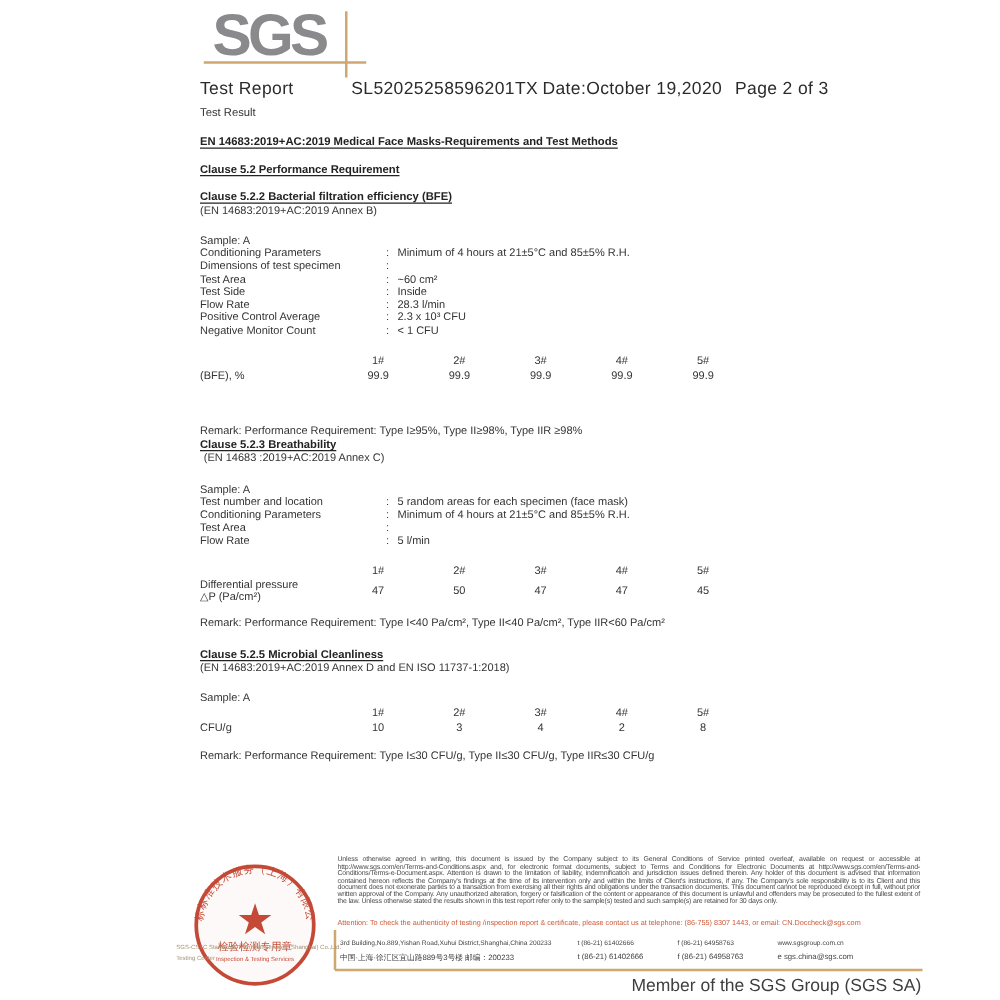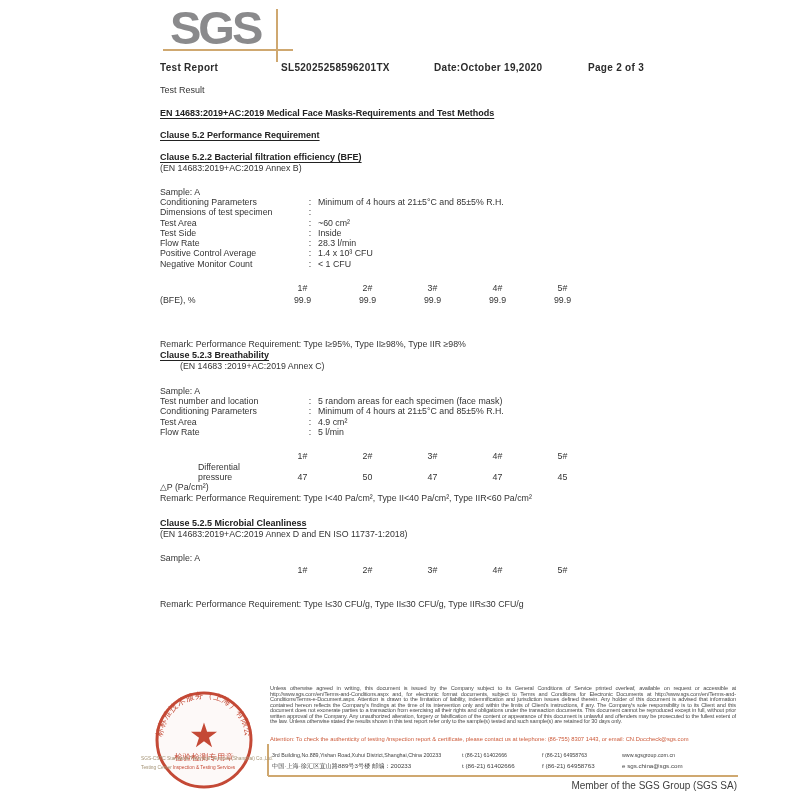--- a/index.html
+++ b/index.html
@@ -8,21 +8,21 @@
     position:relative; width:800px; height:800px; background:#ffffff;
     font-family:"Liberation Sans", sans-serif; color:#2e2e2e; overflow:hidden;
   }
   
   .logo {
     position:absolute; left:170px; top:4px; font-size:47px; font-weight:bold;
     color:#8a8a8c; letter-spacing:-3px; line-height:1;
   }
   .logo-hline { position:absolute; left:163px; top:49px; width:130px; height:2px; background:#cfa870; }
   .logo-vline { position:absolute; left:276px; top:9px; width:2px; height:53px; background:#cfa870; }
-  .hdr { position:absolute; top:62px; font-size:10px; font-weight:bold; color:#2b2b2b; letter-spacing:.3px; white-space:nowrap; }
+  .hdr { position:absolute; top:62px; font-size:14px; font-weight:normal; color:#2b2b2b; letter-spacing:.3px; white-space:nowrap; }
   .hdr-title { left:160px; }
   .hdr-code  { left:281px; }
   .hdr-date  { left:434px; }
   .hdr-page  { left:588px; }
 
   .line { position:absolute; left:160px; white-space:nowrap; font-size:8.8px; color:#343434; }
   .bold-u { font-weight:bold; text-decoration:underline; text-underline-offset:1.5px; font-size:9px; color:#222; }
 
   
   .params { position:absolute; left:160px; width:490px; font-size:8.8px; color:#343434; }
@@ -54,21 +54,21 @@
   .addr-vline { position:absolute; left:267px; top:744px; width:1.5px; height:32px; background:#cfa870; }
   .addr-hline { position:absolute; left:268px; top:775px; width:470px; height:1.5px; background:#cfa870; }
   .addr-row { position:absolute; left:272px; width:464px; display:flex; color:#3f3f3f; white-space:nowrap; }
   .addr-row1 { top:752px; font-size:5.3px; }
   .addr-row2 { top:762px; font-size:6.2px; }
   .a-addr { width:190px; overflow:hidden; }
   .a-tel { width:80px; }
   .a-fax { width:80px; }
   .a-web { flex:1; }
   .member { position:absolute; left:450px; top:780px; width:287px; text-align:right;
-            font-size:10px; color:#3e3e3e; }
+            font-size:14px; color:#3e3e3e; }
 </style>
 </head>
 <body>
 
 <div class="page">
 
   <div class="logo">SGS</div>
   <div class="logo-hline"></div>
   <div class="logo-vline"></div>
 
@@ -106,21 +106,21 @@
       <span class="pvalue">Inside</span>
     </div>
     <div class="prow">
       <span class="plabel">Flow Rate</span>
       <span class="pcolon">:</span>
       <span class="pvalue">28.3 l/min</span>
     </div>
     <div class="prow">
       <span class="plabel">Positive Control Average</span>
       <span class="pcolon">:</span>
-      <span class="pvalue">1.4 x 10³ CFU</span>
+      <span class="pvalue">2.3 x 10³ CFU</span>
     </div>
     <div class="prow">
       <span class="plabel">Negative Monitor Count</span>
       <span class="pcolon">:</span>
       <span class="pvalue">&lt; 1 CFU</span>
     </div>
   </div>
 
   <div class="stable" style="top:283px;">
     <div class="trow">
@@ -136,58 +136,57 @@
       <span class="tcell">99.9</span>
       <span class="tcell">99.9</span>
       <span class="tcell">99.9</span>
       <span class="tcell">99.9</span>
       <span class="tcell">99.9</span>
     </div>
   </div>
   <div class="line" style="top:339px;">Remark: Performance Requirement: Type I≥95%, Type II≥98%, Type IIR ≥98%</div>
 
   <div class="line bold-u" style="top:350px;">Clause 5.2.3 Breathability</div>
-  <div class="line" style="top:361px; left:180px;">(EN 14683 :2019+AC:2019 Annex C)</div>
+  <div class="line" style="top:361px; left:163px;">(EN 14683 :2019+AC:2019 Annex C)</div>
   <div class="line" style="top:386px;">Sample: A</div>
 
   <div class="params" style="top:396px;">
     <div class="prow">
       <span class="plabel">Test number and location</span>
       <span class="pcolon">:</span>
       <span class="pvalue">5 random areas for each specimen (face mask)</span>
     </div>
     <div class="prow">
       <span class="plabel">Conditioning Parameters</span>
       <span class="pcolon">:</span>
       <span class="pvalue">Minimum of 4 hours at 21±5°C and 85±5% R.H.</span>
     </div>
     <div class="prow">
       <span class="plabel">Test Area</span>
       <span class="pcolon">:</span>
-      <span class="pvalue">4.9 cm²</span>
     </div>
     <div class="prow">
       <span class="plabel">Flow Rate</span>
       <span class="pcolon">:</span>
       <span class="pvalue">5 l/min</span>
     </div>
   </div>
 
   <div class="stable" style="top:451px;">
     <div class="trow">
       <span class="tspacer"></span>
       <span class="tcell">1#</span>
       <span class="tcell">2#</span>
       <span class="tcell">3#</span>
       <span class="tcell">4#</span>
       <span class="tcell">5#</span>
     </div>
     <div class="trow" style="margin-top:1px;">
       <span class="tlabel2">
-        <span style="display:block;margin-left:38px;">Differential pressure</span>
+        <span style="display:block;">Differential pressure</span>
         <span style="display:block;">△P (Pa/cm²)</span>
       </span>
       <span class="tcell">47</span>
       <span class="tcell">50</span>
       <span class="tcell">47</span>
       <span class="tcell">47</span>
       <span class="tcell">45</span>
     </div>
   </div>
   <div class="line" style="top:493px;">Remark: Performance Requirement: Type I&lt;40 Pa/cm², Type II&lt;40 Pa/cm², Type IIR&lt;60 Pa/cm²</div>
@@ -197,20 +196,28 @@
   <div class="line" style="top:553px;">Sample: A</div>
 
   <div class="stable" style="top:565px;">
     <div class="trow">
       <span class="tspacer"></span>
       <span class="tcell">1#</span>
       <span class="tcell">2#</span>
       <span class="tcell">3#</span>
       <span class="tcell">4#</span>
       <span class="tcell">5#</span>
+    </div>
+    <div class="trow" style="margin-top:2px;">
+      <span class="tlabel">CFU/g</span>
+      <span class="tcell">10</span>
+      <span class="tcell">3</span>
+      <span class="tcell">4</span>
+      <span class="tcell">2</span>
+      <span class="tcell">8</span>
     </div>
   </div>
   <div class="line" style="top:599px;">Remark: Performance Requirement: Type I≤30 CFU/g, Type II≤30 CFU/g, Type IIR≤30 CFU/g</div>
 
   <svg class="stamp" viewBox="0 0 104 104">
     <circle cx="52" cy="52" r="47" fill="rgba(192,58,37,0.03)" stroke="#c03a25" stroke-width="3"></circle>
     <path id="arcTop" d="M 10 52 A 42 42 0 1 1 94 52" fill="none"></path>
     <text font-size="8.5" fill="#bf3a24" letter-spacing="0.5">
       <textPath href="#arcTop" startOffset="50%" text-anchor="middle">通标标准技术服务（上海）有限公司</textPath>
     </text>

